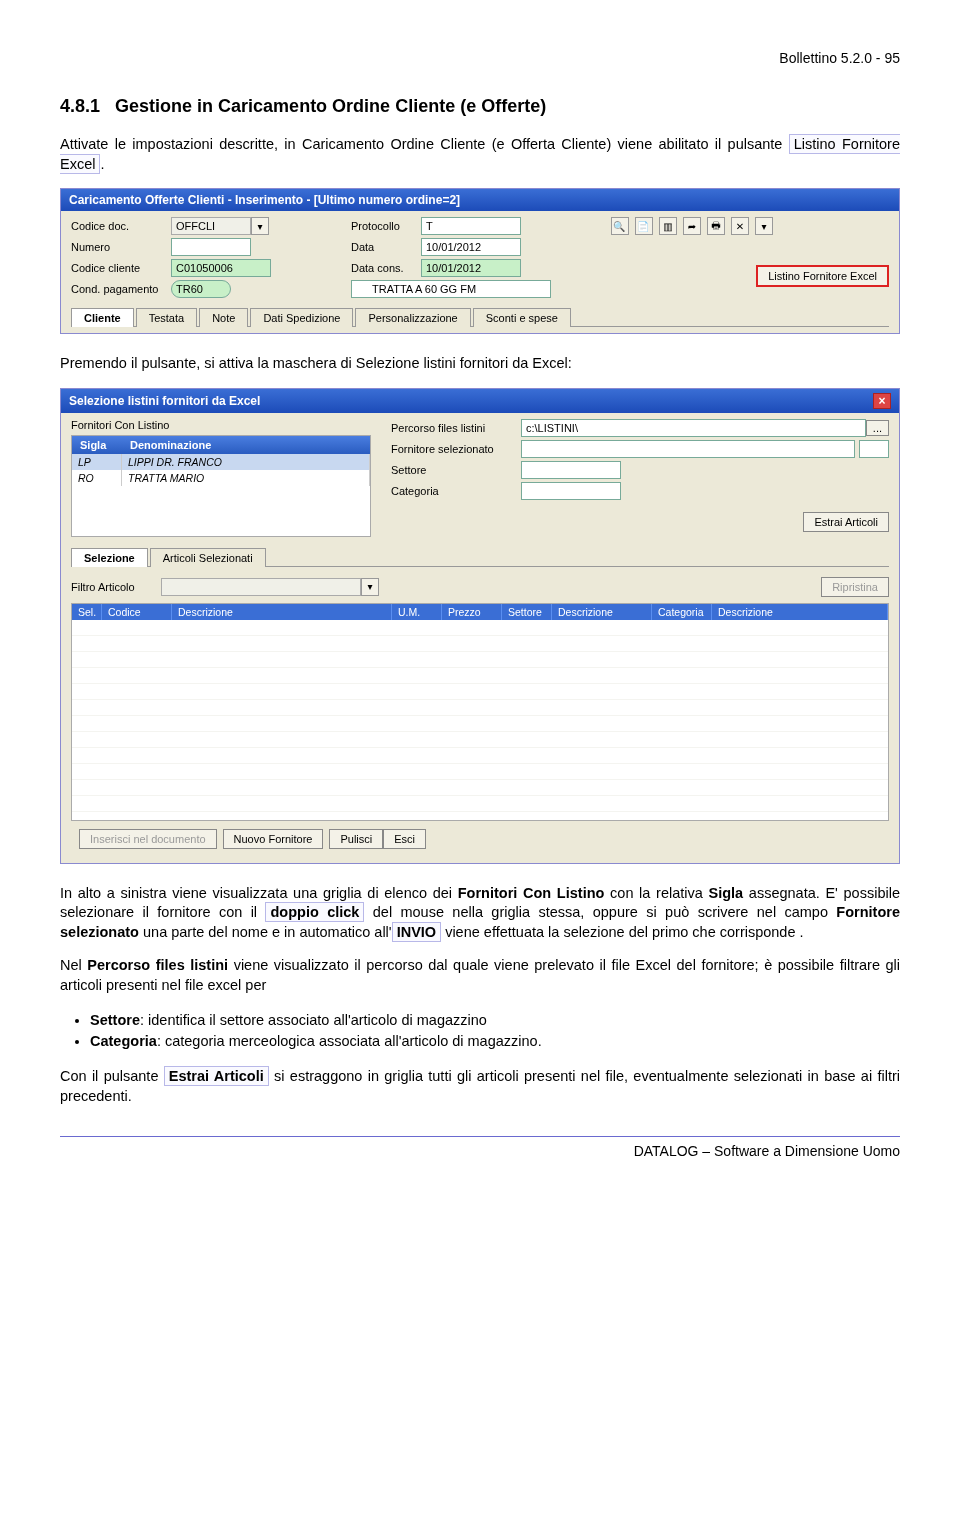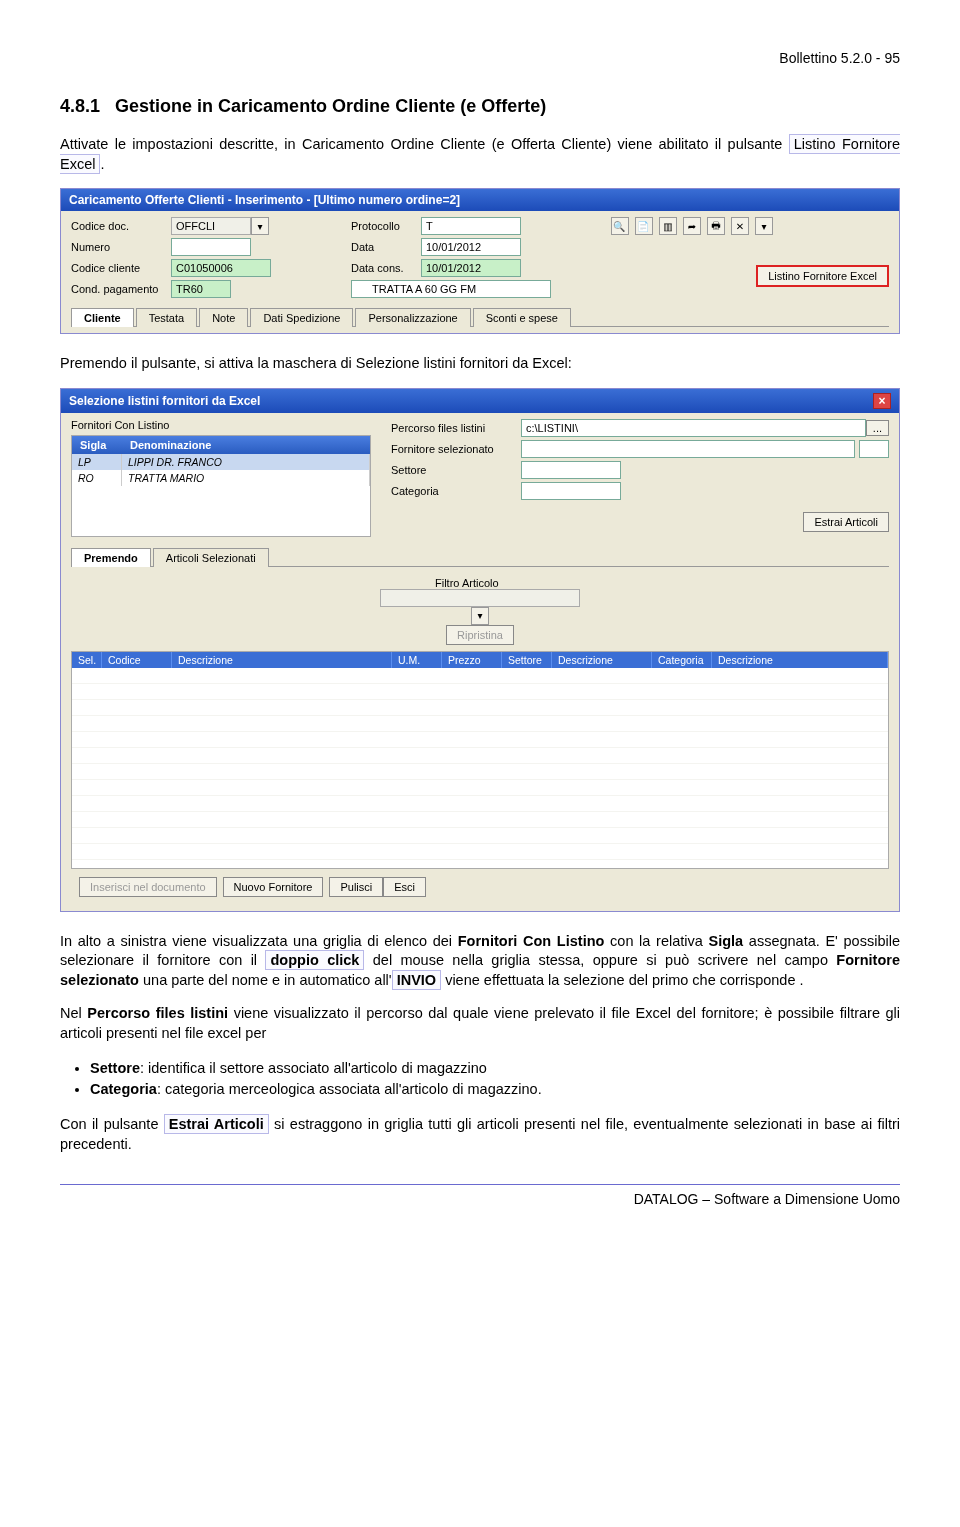--- a/index.html
+++ b/index.html
@@ -72,21 +72,21 @@
           <div class="form-row">
             <span class="form-label">Numero</span>
             <input class="form-input" style="width: 80px;">
           </div>
           <div class="form-row">
             <span class="form-label">Codice cliente</span>
             <input class="form-input green" style="width: 100px;" value="C01050006">
           </div>
           <div class="form-row">
             <span class="form-label">Cond. pagamento</span>
-            <input class="form-input green" style="width: 60px;" value="TR60">
+            <input class="form-input green" style="width: 60px; border-radius: 9px;" value="TR60">
           </div>
         </div>
         <div style="flex:0 0 220px;">
           <div class="form-row">
             <span class="form-label" style="width:70px">Protocollo</span>
             <input class="form-input" style="width: 100px;" value="T">
           </div>
           <div class="form-row">
             <span class="form-label" style="width:70px">Data</span>
             <input class="form-input" style="width: 100px;" value="10/01/2012">
@@ -171,25 +171,25 @@
             <span class="form-label" style="width:130px">Categoria</span>
             <input class="form-input" style="width: 100px;">
           </div>
           <div style="text-align:right;margin-top:12px;">
             <button class="btn">Estrai Articoli</button>
           </div>
         </div>
       </div>
 
       <div class="tabs" style="margin-top:10px;">
-        <div class="tab active">Premendo</div>
+        <div class="tab active">Selezione</div>
         <div class="tab">Articoli Selezionati</div>
       </div>
 
-      <div class="form-row" style="margin-top:10px;flex-direction:column;">
+      <div class="form-row" style="margin-top:10px;">
         <span class="form-label" style="width:90px">Filtro Articolo</span>
         <input class="form-input ro" style="width: 200px;">
         <span class="tool-icon">▾</span>
         <div style="flex:1"></div>
         <button class="btn disabled">Ripristina</button>
       </div>
 
       <div class="grid" style="margin-top:6px;">
         <div class="big-grid-header">
           <div class="col" style="width:30px">Sel.</div>

